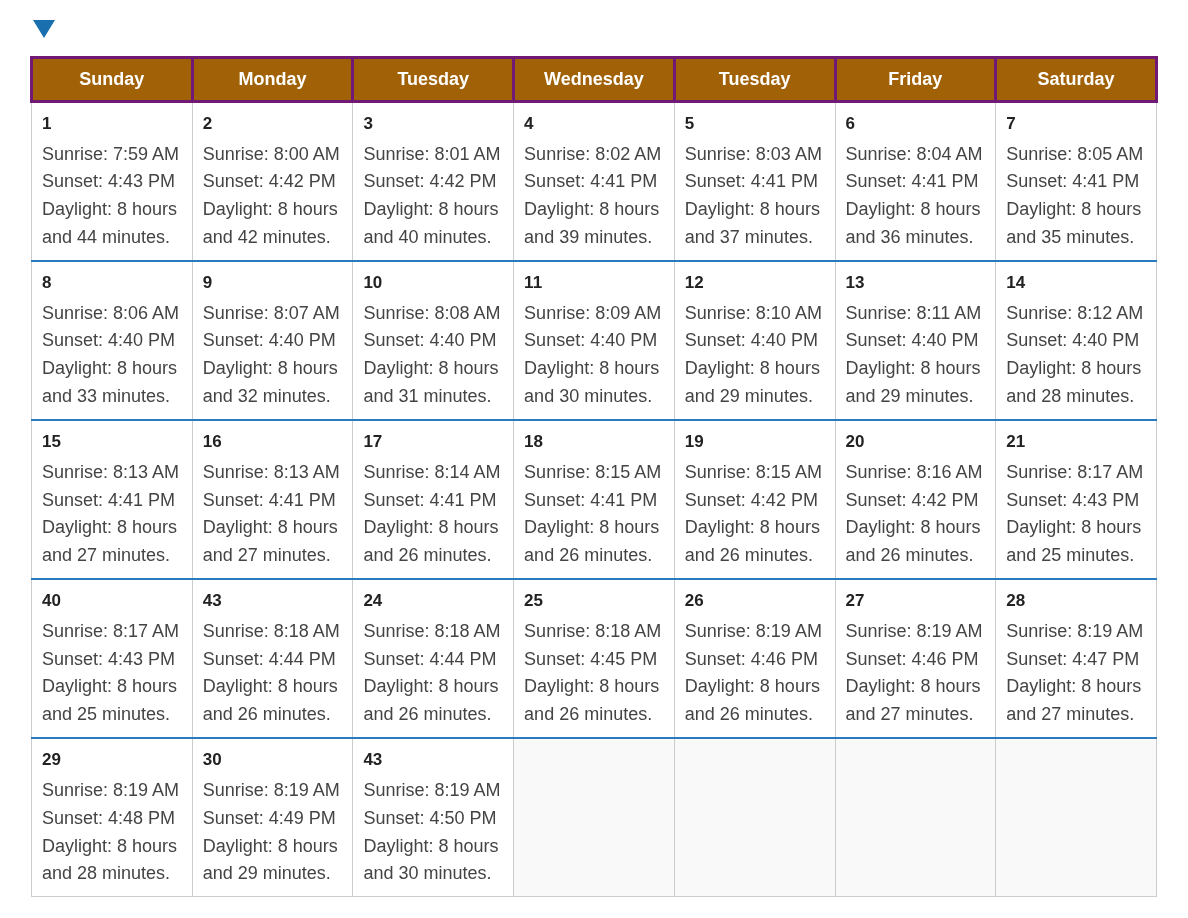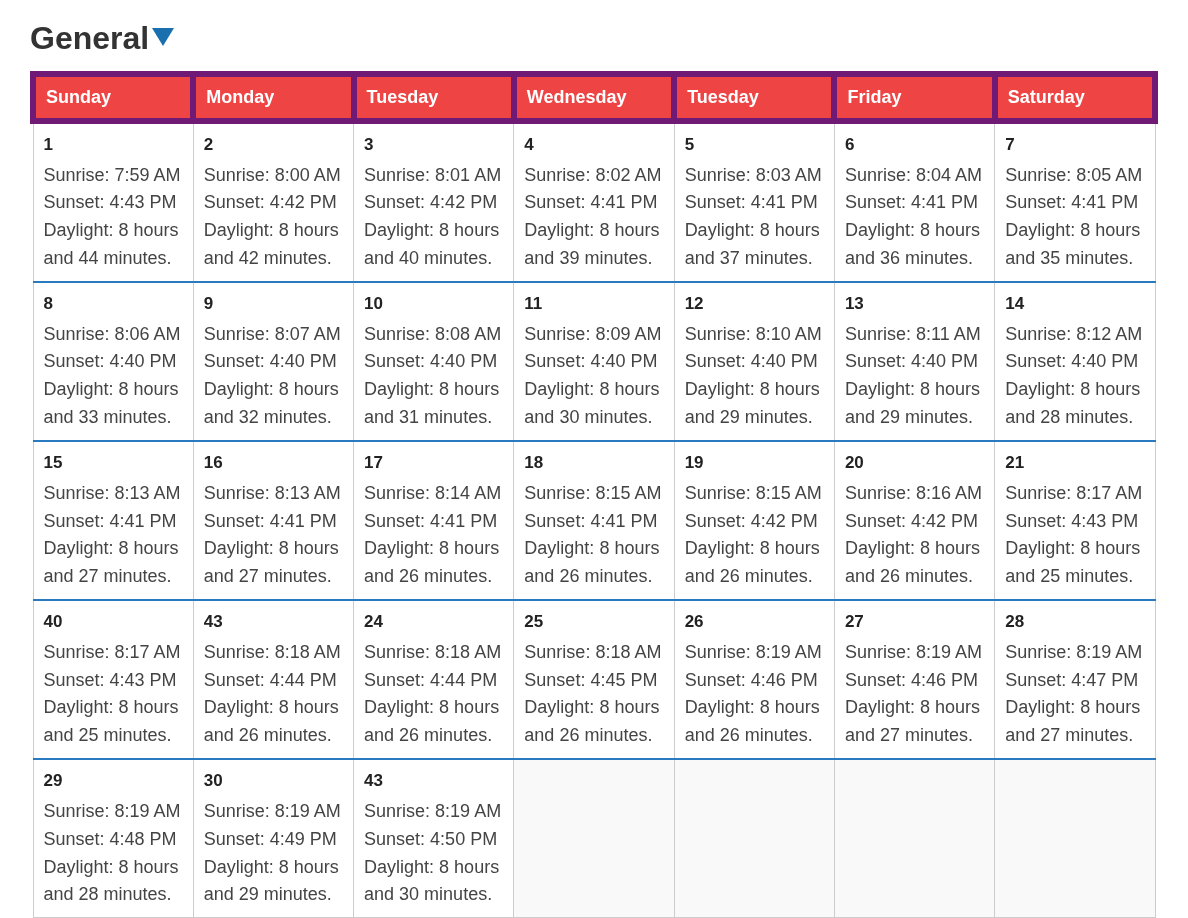--- a/index.html
+++ b/index.html
@@ -34,27 +34,27 @@
       font-size: 22px;
       color: #555;
       margin-top: 4px;
     }
     table {
       width: 100%;
       border-collapse: collapse;
       table-layout: fixed;
     }
     thead tr th {
-      background-color: #ef4444;
+      background-color: #a16207;
       color: #fff;
       font-size: 18px;
       font-weight: bold;
       padding: 10px 10px;
-      text-align: left;
-      border: 6px solid #701a75;
+      text-align: center;
+      border: 3px solid #701a75;
     }
     tbody tr td {
       vertical-align: top;
       padding: 8px 10px;
       font-size: 13.5px;
       color: #333;
       border: 1px solid #ccc;
       border-top: 2px solid #2a7abf;
       min-height: 100px;
       line-height: 1.5;
@@ -76,21 +76,20 @@
     tbody tr:not(:first-child) td {
       border-top: 2px solid #2a7abf;
     }
   </style>
 </head>
 <body>
 
 <div class="header">
   <div class="logo">
     <div style="display:flex; align-items:center;">
-      <span style="font-size:32px; font-weight:bold; color:#333;">General</span>
       <span style="display:inline-block; margin-left:3px; position:relative; top:0;">
         <svg width="22" height="18" viewBox="0 0 22 18">
           <polygon points="0,0 22,0 11,18" fill="#1a6faf"></polygon>
         </svg>
       </span>
     </div>
     <div style="font-size:32px; font-weight:bold; color:#1a6faf; margin-top:-6px;"></div>
   </div>
   <div class="title-section">
     <div class="month-title"></div>

